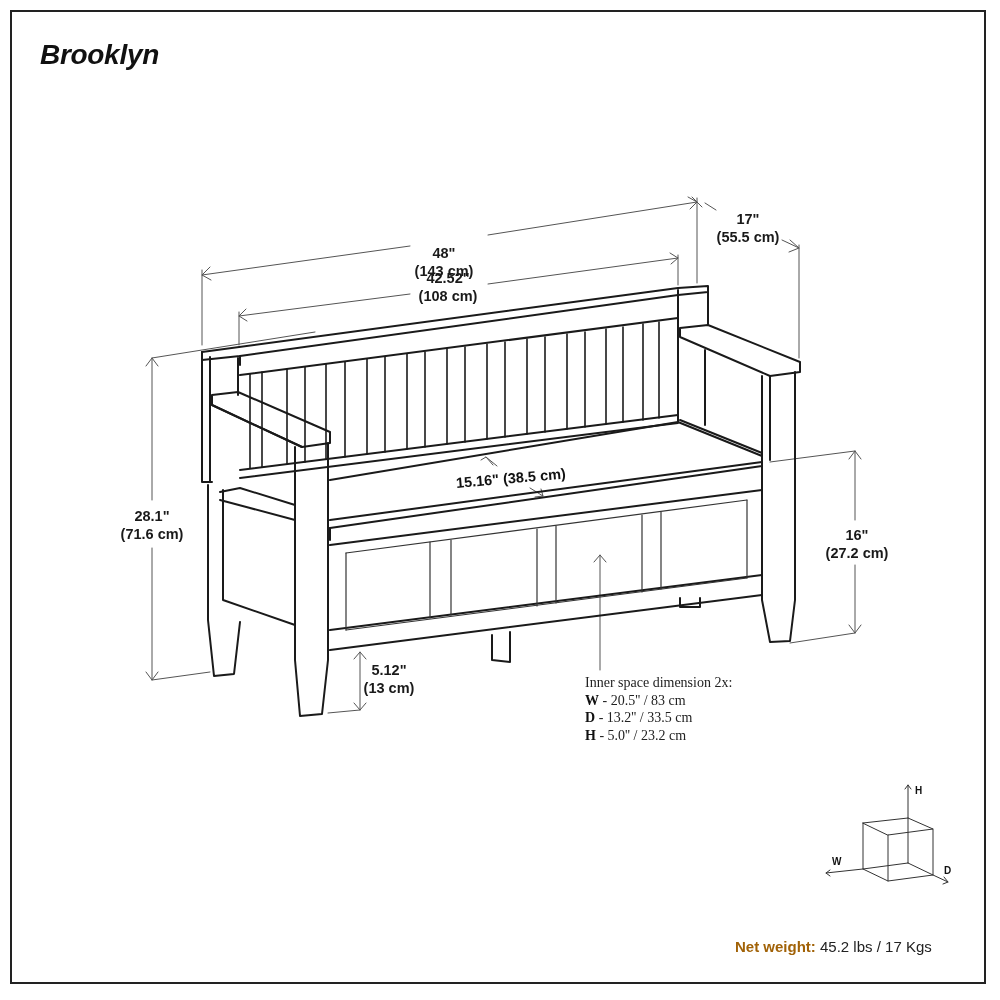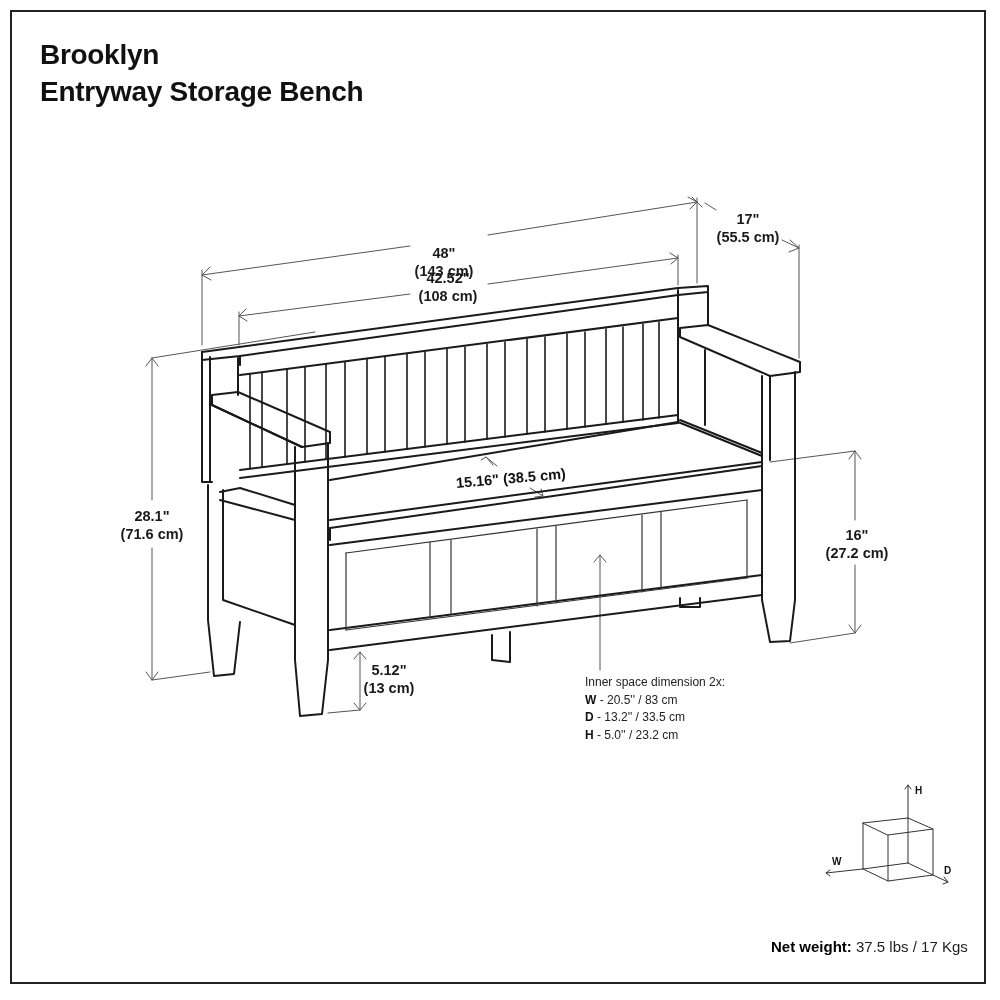--- a/index.html
+++ b/index.html
@@ -2,41 +2,40 @@
 <html><head>
 <meta charset="utf-8">
 <style>
   html, body { margin: 0; padding: 0; background: #ffffff; }
   body { width: 1000px; height: 1000px; position: relative; overflow: hidden;
          font-family: "Liberation Sans", "DejaVu Sans", sans-serif; color: #111; }
   .frame { position: absolute; left: 10px; top: 10px; width: 976px; height: 974px;
            border: 2px solid #222; box-sizing: border-box; }
   .title { position: absolute; left: 40px; top: 36px; font-weight: bold; font-size: 28px;
            line-height: 37px; letter-spacing: -0.3px; }
-  .title div { white-space: nowrap; }
+  .title div { white-space: nowrap; font-style: italic; }
   svg.drawing { position: absolute; left: 0; top: 0; width: 1000px; height: 1000px; }
   .dim { position: absolute; text-align: center; font-size: 14.5px; line-height: 18px;
          font-weight: bold; color: #1a1a1a; white-space: nowrap; }
   .dim-rot { position: absolute; font-size: 14.5px; font-weight: bold; white-space: nowrap;
              transform: rotate(-5deg); transform-origin: left center; }
-  .inner { position: absolute; left: 585px; top: 674px; font-size: 12px; line-height: 17.5px;
-           color: #222; }
+  .inner { position: absolute; left: 585px; top: 674px; font-size: 14px; line-height: 17.5px;
+           color: #222; font-family: Liberation Serif, serif; }
   .inner b { font-weight: bold; color: #111; }
   .axis-label { position: absolute; font-size: 10px; font-weight: bold; }
   .weight { position: absolute; left: 735px; top: 938px; font-size: 15px; color: #222; white-space: nowrap; }
-  .weight b { color: #000000; margin-left: 36px; }
+  .weight b { color: #a16207; }
 </style>
 </head>
 <body>
 
 <div class="frame"></div>
 
 <div class="title">
   <div>Brooklyn</div>
-  <div>Entryway Storage Bench</div>
 </div>
 
 <svg class="drawing" viewBox="0 0 1000 1000" fill="none" stroke-linecap="round" stroke-linejoin="round">
 
   <g stroke="#555" stroke-width="1">
 
     <line x1="202" y1="270" x2="202" y2="345"></line>
     <line x1="202" y1="275" x2="410" y2="246"></line>
     <line x1="488" y1="235" x2="697" y2="202"></line>
     <line x1="697" y1="198" x2="697" y2="283"></line>
@@ -217,13 +216,13 @@
   <div>Inner space dimension 2x:</div>
   <div><b>W</b><span> - 20.5'' / 83 cm</span></div>
   <div><b>D</b><span> - 13.2'' / 33.5 cm</span></div>
   <div><b>H</b><span> - 5.0'' / 23.2 cm</span></div>
 </div>
 
 <div class="axis-label" style="left:915px; top:785px;">H</div>
 <div class="axis-label" style="left:832px; top:856px;">W</div>
 <div class="axis-label" style="left:944px; top:865px;">D</div>
 
-<div class="weight"><b>Net weight:</b><span> 37.5 lbs / 17 Kgs</span></div>
+<div class="weight"><b>Net weight:</b><span> 45.2 lbs / 17 Kgs</span></div>
 
 </body></html>

